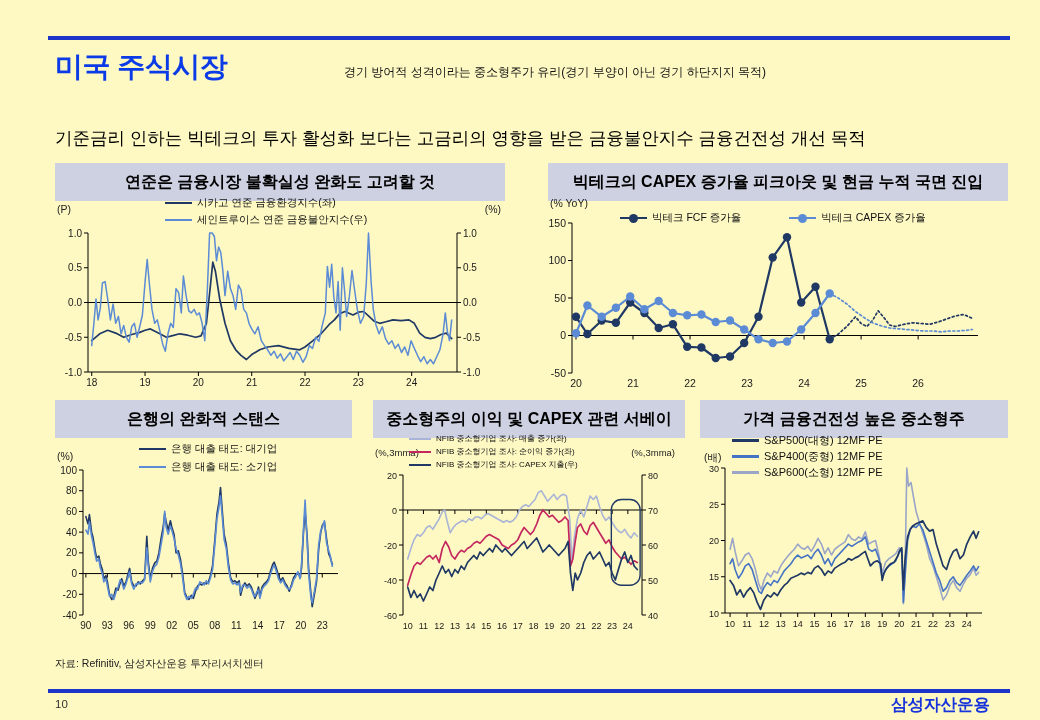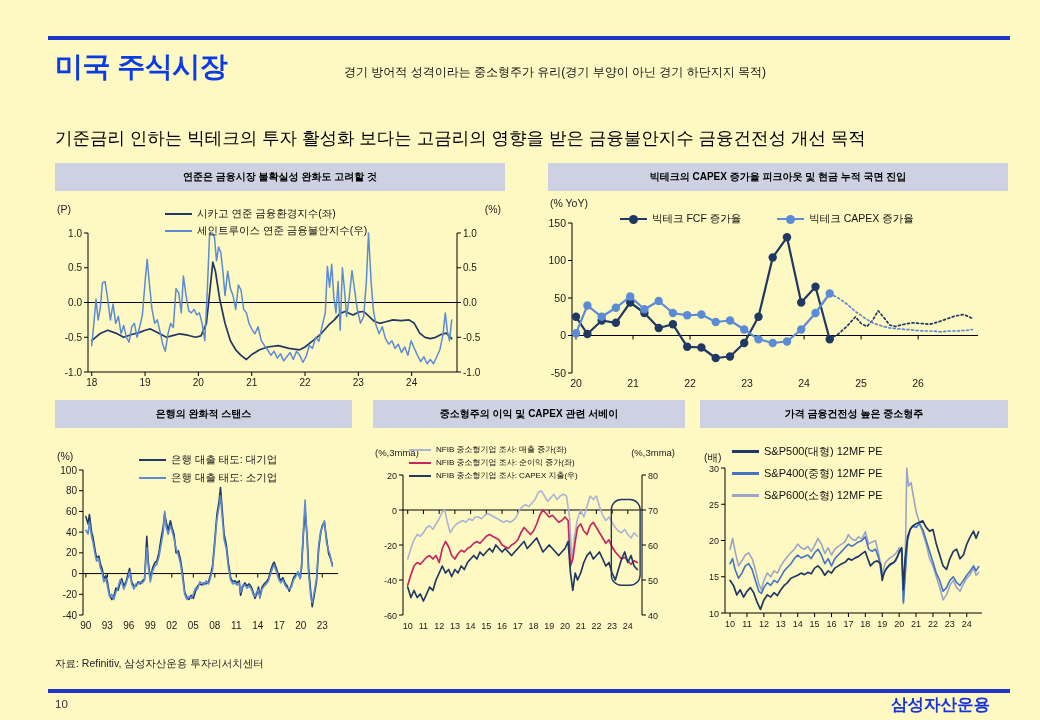--- a/index.html
+++ b/index.html
@@ -8,33 +8,33 @@
   .rule{position:absolute;left:48px;width:962px;height:4px;background:var(--accent,#1C35C8);}
   .rule-top{top:36px;}
   .rule-bottom{top:689px;}
   .page-title{position:absolute;left:55px;top:48px;font-size:28px;font-weight:bold;color:var(--title-blue,#0B3BE6);letter-spacing:-0.5px;}
   .page-subtitle{position:absolute;left:344px;top:64px;font-size:12px;color:#111;}
   .statement{position:absolute;left:55px;top:126px;font-size:17.5px;color:#000;}
   .source-note{position:absolute;left:55px;top:657px;font-size:10.5px;color:#222;}
   .page-number{position:absolute;left:55px;top:698px;font-size:11.5px;color:#333;}
   .logo{position:absolute;right:50px;top:694px;font-size:16.5px;font-weight:bold;color:var(--logo-blue,#1733DB);}
   .card{position:absolute;}
-  .banner{position:absolute;left:0;right:0;top:0;height:28px;background:var(--banner,#CDD1E1);
-          font-weight:bold;font-size:10px;color:#000;display:flex;align-items:center;justify-content:center;}
+  .banner{position:absolute;left:0;right:0;top:0;height:38px;background:var(--banner,#CDD1E1);
+          font-weight:bold;font-size:16px;color:#000;display:flex;align-items:center;justify-content:center;}
   .plot-svg{position:absolute;left:0;top:0;}
   svg text{fill:#1a1a1a;font-family:"Liberation Sans","DejaVu Sans",sans-serif;}
   .unit{position:absolute;font-size:10.5px;color:#222;white-space:nowrap;}
-  .legend{position:absolute;display:flex;flex-direction:column;gap:4px;font-size:10.5px;margin-top:11px;}
+  .legend{position:absolute;display:flex;flex-direction:column;gap:4px;font-size:10.5px;}
   .legend.row{flex-direction:row;}
   .lg-row{display:flex;align-items:center;gap:5px;white-space:nowrap;}
   .lg-line{display:inline-block;width:27px;height:2.4px;position:relative;flex:0 0 27px;}
   .lg-dot{position:absolute;left:9px;top:-3.2px;width:9px;height:9px;border-radius:50%;}
   .legend-sm{gap:2px;font-size:8px;}
   .legend-sm .lg-line{width:22px;flex-basis:22px;height:2px;}
-  .legend-c5{gap:7px;font-size:11px;}
+  .legend-c5{gap:1px;font-size:11px;}
 </style>
 </head>
 <body>
 
 <div class="slide">
 
   <div class="rule rule-top"></div>
 
   <div class="page-title">미국 주식시장</div>
   <div class="page-subtitle">경기 방어적 성격이라는 중소형주가 유리(경기 부양이 아닌 경기 하단지지 목적)</div>
@@ -174,21 +174,21 @@
         <circle cx="210.5" cy="176.3" r="4.2" fill="#5B8BD5" clip-path="url(#cp1)"></circle>
         <circle cx="224.7" cy="180.0" r="4.2" fill="#5B8BD5" clip-path="url(#cp1)"></circle>
         <circle cx="239.0" cy="178.5" r="4.2" fill="#5B8BD5" clip-path="url(#cp1)"></circle>
         <circle cx="253.2" cy="166.5" r="4.2" fill="#5B8BD5" clip-path="url(#cp1)"></circle>
         <circle cx="267.5" cy="150.0" r="4.2" fill="#5B8BD5" clip-path="url(#cp1)"></circle>
         <circle cx="281.7" cy="130.5" r="4.2" fill="#5B8BD5" clip-path="url(#cp1)"></circle>
         <polyline points="281.7,130.5 290.3,135.0 298.8,141.0 307.4,148.5 316.0,154.5 324.5,159.8 333.1,162.8 341.6,165.0 350.2,165.8 358.7,166.5 367.3,167.3 375.8,168.0 384.4,168.0 392.9,168.8 401.5,168.0 410.0,168.0 418.6,167.3 424.3,166.5" fill="none" stroke="#5B8BD5" stroke-width="1.7" stroke-linejoin="round" stroke-linecap="round" clip-path="url(#cp1)" stroke-dasharray="2 2.6"></polyline>
       </svg>
     <div class="banner">빅테크의 CAPEX 증가율 피크아웃 및 현금 누적 국면 진입</div>
     <div class="unit" style="left:2px;top:34px;">(% YoY)</div>
-    <div class="legend row" style="left:72px;top:38px;gap:36px;align-items:flex-end;">
+    <div class="legend row" style="left:72px;top:48px;gap:48px;align-items:flex-end;">
         <div class="lg-row">
           <span class="lg-line" style="background: rgb(31, 56, 100);">
             <span class="lg-dot" style="background: rgb(31, 56, 100);"></span>
           </span>
           <span class="lg-txt">빅테크 FCF 증가율</span>
         </div>
         <div class="lg-row">
           <span class="lg-line" style="background: rgb(91, 139, 213);">
             <span class="lg-dot" style="background: rgb(91, 139, 213);"></span>
           </span>

